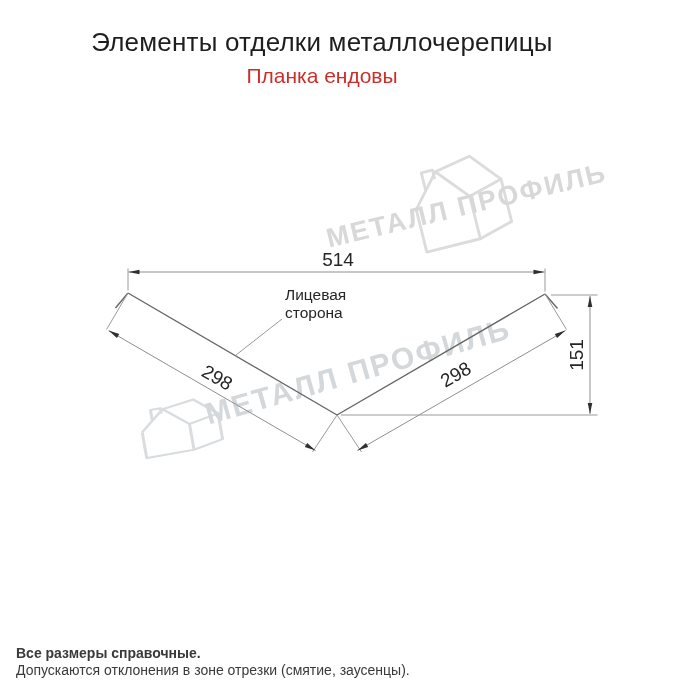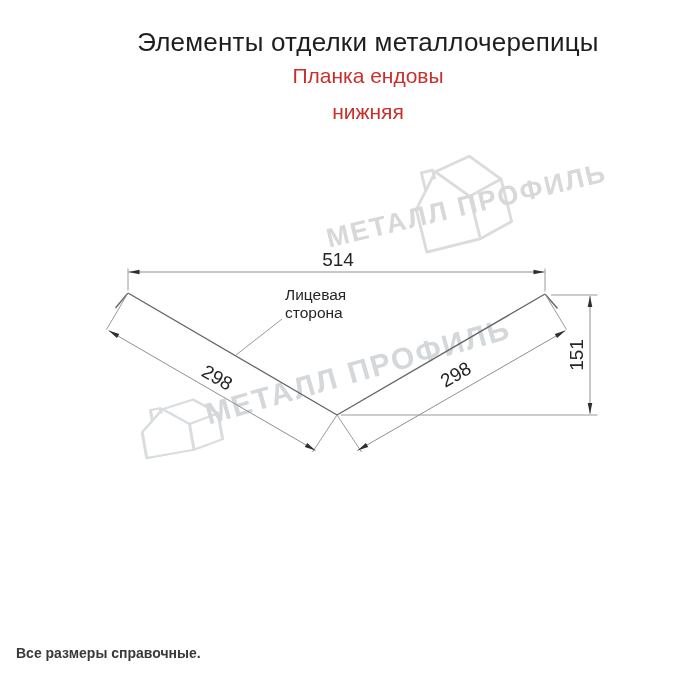--- a/index.html
+++ b/index.html
@@ -1,20 +1,20 @@
 <!DOCTYPE html>
 <html><head>
 <meta charset="utf-8">
 <style>
   html,body{margin:0;padding:0;background:#ffffff;}
   #stage{
     position:relative;width:700px;height:700px;background:#ffffff;overflow:hidden;
     font-family:"Liberation Sans","DejaVu Sans",sans-serif;
   }
-  .hdr{position:absolute;left:0;width:644px;text-align:center;white-space:nowrap;margin-left:46px;}
+  .hdr{position:absolute;left:0;width:644px;text-align:center;white-space:nowrap;}
   #title{top:27px;font-size:26px;color:#1e1e1e;letter-spacing:0.2px;}
   #sub1{top:64px;font-size:21px;color:#c9302b;}
   #sub2{top:100px;font-size:21px;color:#c9302b;}
   #code{top:131px;font-size:21.5px;color:#c9302b;}
   .wm-text{
     position:absolute;color:#d8d8d8;font-weight:bold;white-space:nowrap;
     letter-spacing:2px;transform-origin:left center;user-select:none;
   }
   #wm-text-1{left:327px;top:224px;font-size:27px;transform:rotate(-13.5deg);}
   #wm-text-2{left:206px;top:398px;font-size:30px;color:#d4d8da;transform:rotate(-16deg);}
@@ -54,21 +54,20 @@
         <path d="M58,50 L88,42 L88,80 L58,88"></path>
         <path d="M34,22 L66,16 L88,42"></path>
         <path d="M22,36 L22,20 L32,20 L32,28"></path>
       </g>
     </svg>
     <div id="wm-text-2" class="wm-text">МЕТАЛЛ ПРОФИЛЬ</div>
   </div>
 
   <div id="title" class="hdr">Элементы отделки металлочерепицы</div>
   <div id="sub1" class="hdr">Планка ендовы</div>
-  <div id="sub2" class="hdr">нижняя</div>
 
   <svg id="drawing-svg" width="700" height="700" viewBox="0 0 700 700">
 
     <path class="prof" d="M128,293 L337,415 L545,294"></path>
     <path class="prof" d="M128,293 L115.5,308"></path>
     <path class="prof" d="M545,294 L557.5,308.5"></path>
 
     <line class="ext" x1="128" y1="268.5" x2="128" y2="290.5"></line>
     <line class="ext" x1="545" y1="268.5" x2="545" y2="291.5"></line>
     <line class="ext" x1="128" y1="293" x2="106.5" y2="329.5"></line>
@@ -97,14 +96,15 @@
     <text class="dimtxt" x="338" y="266" text-anchor="middle">514</text>
     <text class="dimtxt" transform="translate(217,378) rotate(30)" x="0" y="6" text-anchor="middle">298</text>
     <text class="dimtxt" transform="translate(456,375) rotate(-30)" x="0" y="6" text-anchor="middle">298</text>
     <text class="dimtxt" transform="translate(577,355) rotate(-90)" x="0" y="6" text-anchor="middle">151</text>
 
     <text class="lbltxt" x="285" y="300">Лицевая</text>
     <text class="lbltxt" x="285" y="318">сторона</text>
   </svg>
 
   <div id="note1" class="footer">Все размеры справочные.</div>
+  <div id="note2" class="footer">Допускаются отклонения в зоне отрезки (смятие, заусенцы).</div>
 
 </div>
 
 </body></html>

